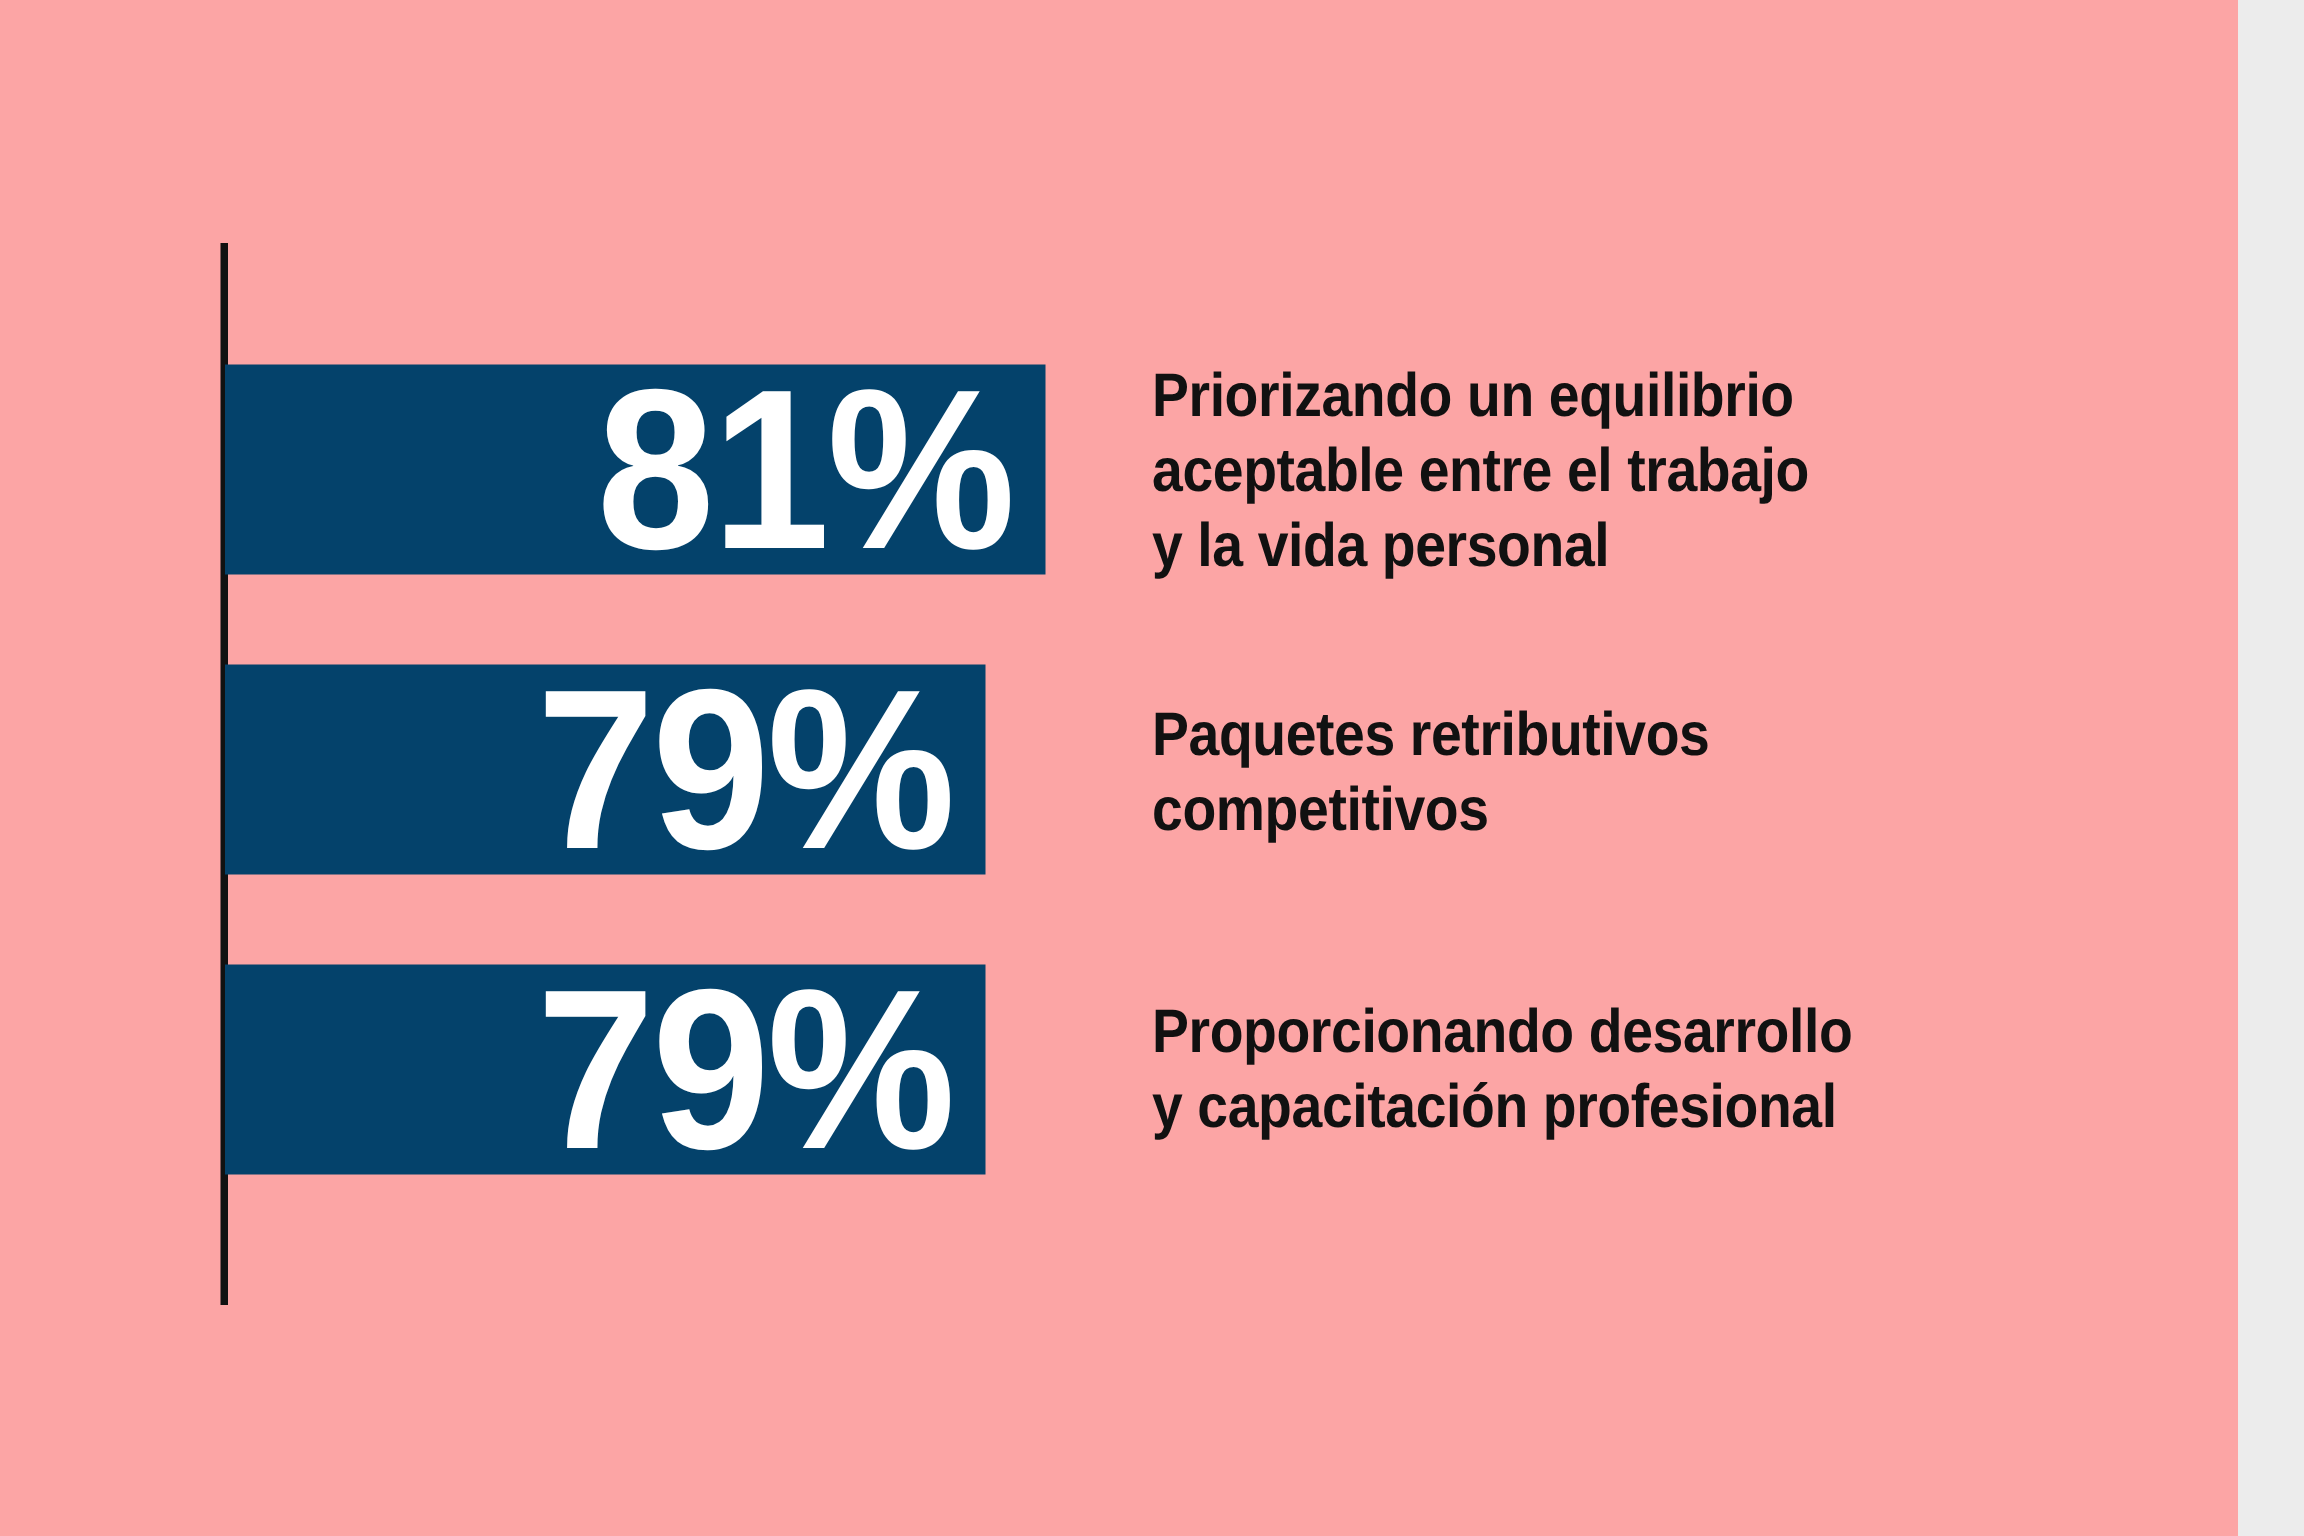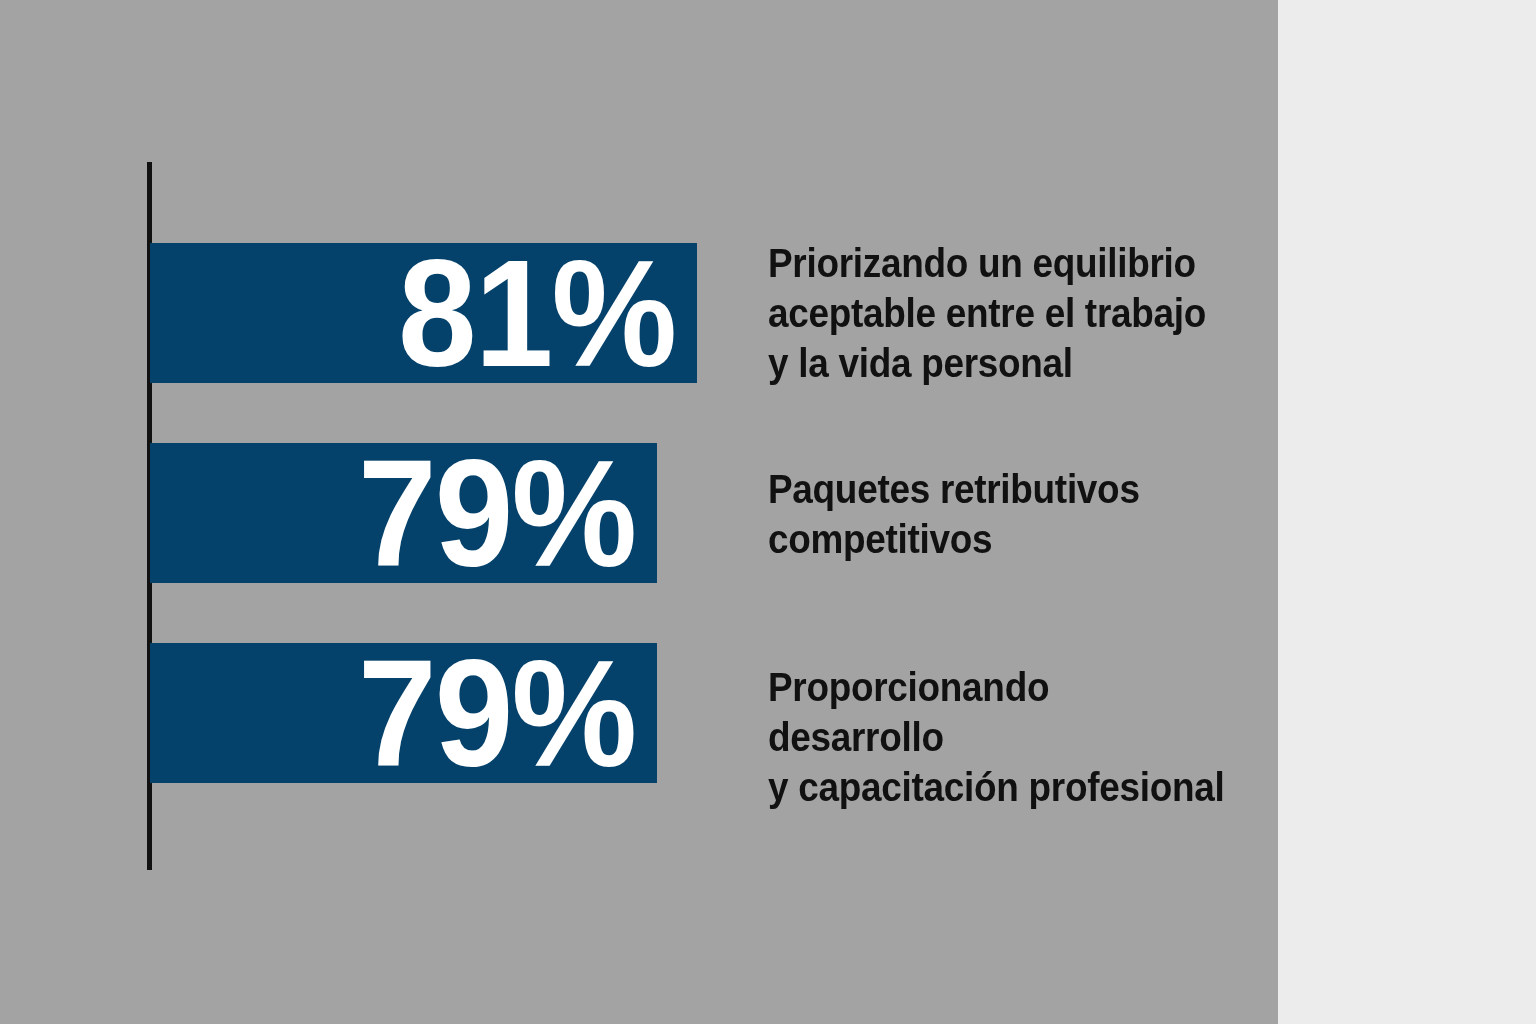--- a/index.html
+++ b/index.html
@@ -10,24 +10,23 @@
   body {
     width: 1536px;
     height: 1024px;
     background: #ececec;
     font-family: "Liberation Sans", "DejaVu Sans", sans-serif;
     overflow: hidden;
   }
 
   #infographic {
     position: relative;
-    width: 1232px;
+    width: 1492px;
     height: 1024px;
-    background: #a3a3a3;
-    padding-left: 46px;
+    background: #fca5a5;
   }
 
   
   .axis-line {
     position: absolute;
     left: 147px;
     top: 162px;
     width: 5px;
     height: 708px;
     background: #111111;

